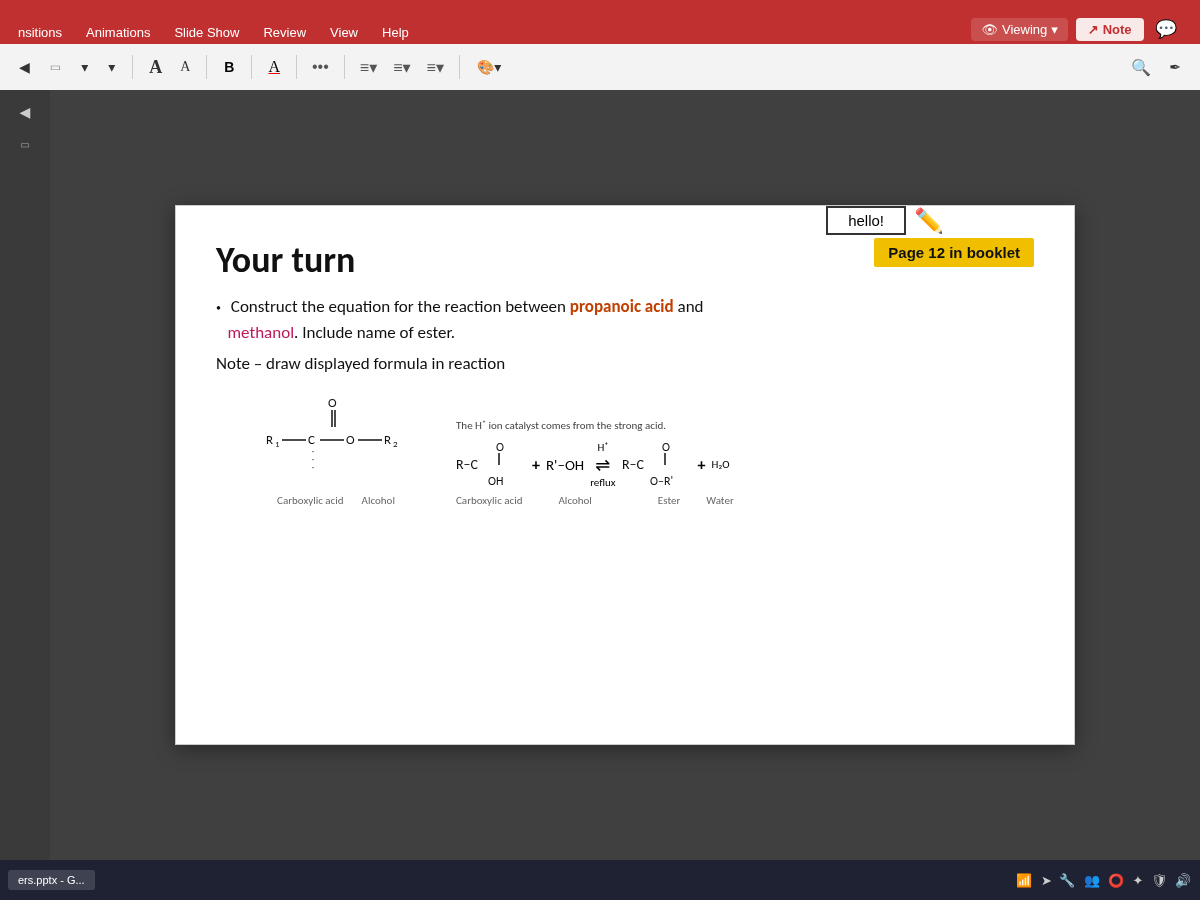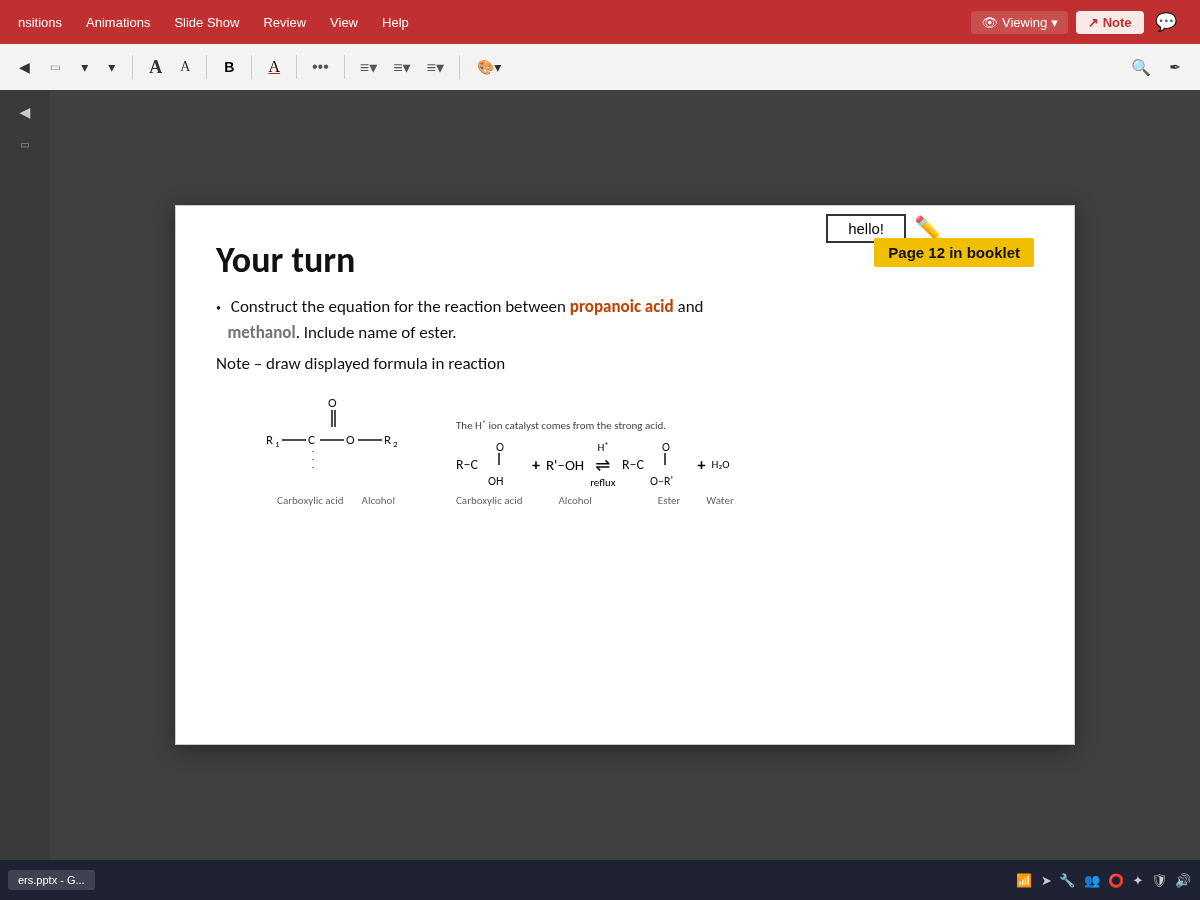--- a/index.html
+++ b/index.html
@@ -15,21 +15,21 @@
     
     .ribbon {
       width: 100%;
       height: 90px;
       background: #c03030;
       display: flex;
       flex-direction: column;
     }
     .ribbon-tabs {
       display: flex;
-      align-items: center;
+      align-items: flex-end;
       height: 44px;
       padding: 0 8px;
       gap: 4px;
     }
     .ribbon-tab {
       color: #fff;
       font-size: 13px;
       padding: 4px 10px;
       cursor: pointer;
       border-radius: 3px;
@@ -185,21 +185,21 @@
       background: #f0c000;
       color: #111;
       font-weight: bold;
       font-size: 15px;
       padding: 6px 14px;
       border-radius: 2px;
     }
 
     .hello-widget {
       position: absolute;
-      top: 8px;
+      top: 0;
       right: 130px;
       display: flex;
       align-items: center;
       gap: 8px;
     }
     .hello-box {
       border: 2px solid #333;
       padding: 4px 10px;
       font-size: 15px;
       font-family: 'Segoe Script', cursive, Arial;
@@ -213,21 +213,21 @@
 
     .bullet-text {
       font-size: 17px;
       color: #111;
       margin-bottom: 8px;
       line-height: 1.5;
       font-family: 'Calibri', Arial, sans-serif;
     }
     .bullet-text .bullet { font-size: 10px; vertical-align: middle; margin-right: 6px; }
     .highlight-orange { color: #c04000; font-weight: bold; }
-    .highlight-blue { color: #737373; font-weight: bold; }
+    .highlight-blue { color: #be185d; font-weight: normal; }
     .note-text {
       font-size: 17px;
       color: #111;
       margin-bottom: 18px;
       font-family: 'Calibri', Arial, sans-serif;
     }
 
     
     .chem-diagram {
       margin-top: 8px;

